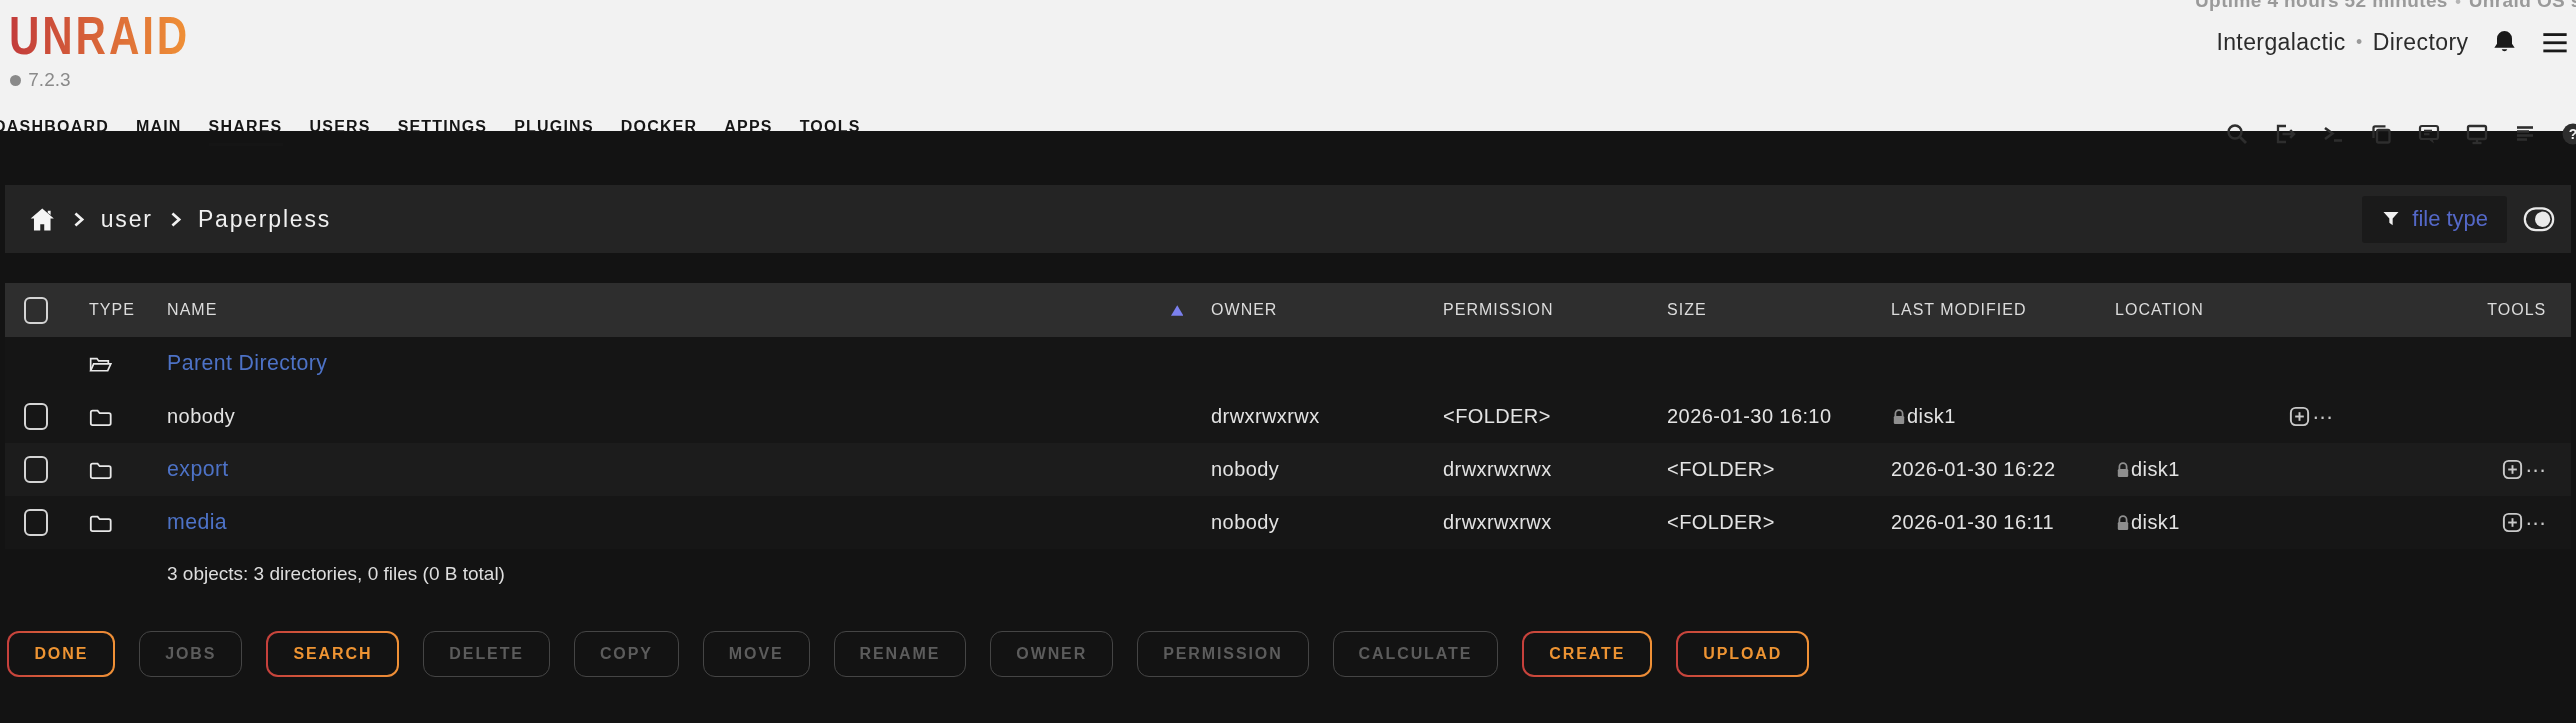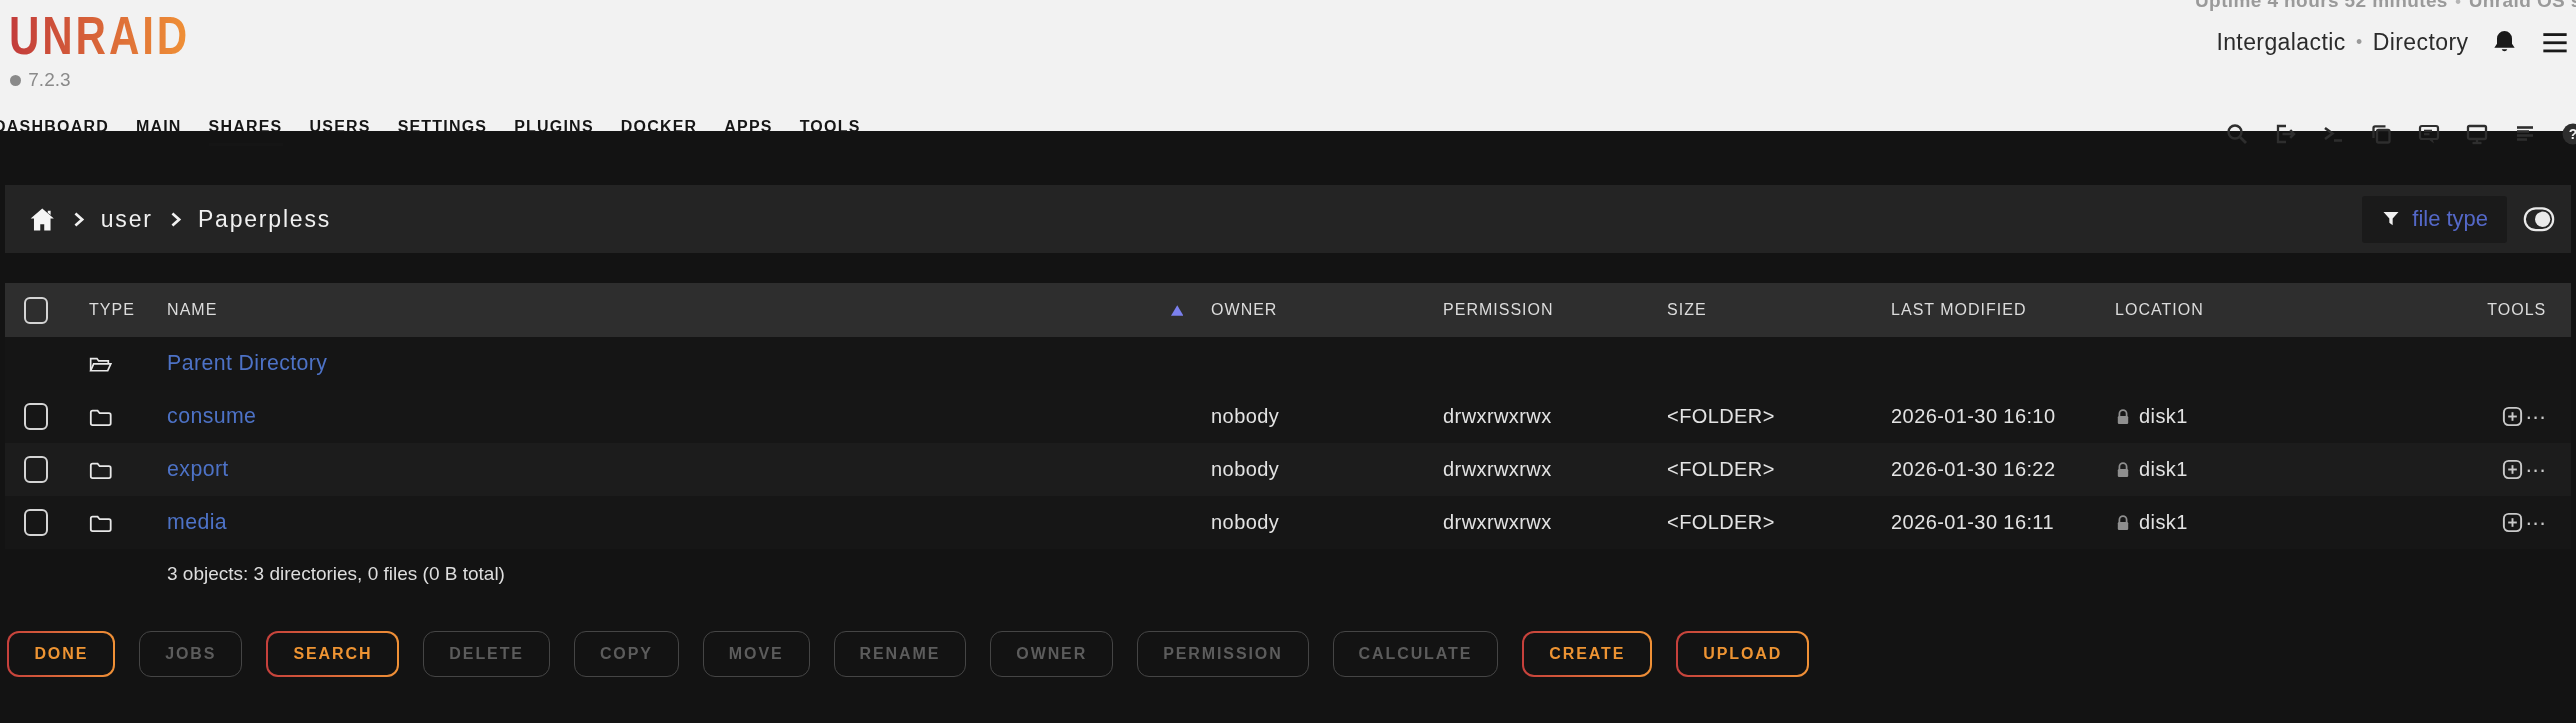--- a/index.html
+++ b/index.html
@@ -51,21 +51,21 @@
 
   .tbody{position:absolute;top:337px;left:5.1px;width:2566px;}
   .row{height:53px;}
   .row.parent{background:#151515;}
   .row.r0{background:#161616;}
   .row.r1{background:#1c1c1c;}
   .row.r2{background:#161616;}
   .folder-icon{width:23.5px;height:20px;color:#e8e8e8;}
   .name-link{color:#4d72c6;font-size:21.3px;letter-spacing:0.4px;cursor:pointer;}
   .cell{color:#e3e3e3;font-size:20px;letter-spacing:0.4px;}
-  .loc-cell{display:flex;align-items:center;gap:8px;}
+  .loc-cell{display:flex;align-items:center;}
   .lock{width:16px;height:17.7px;color:#8f8f8f;}
   .action-cell{display:flex;align-items:center;justify-content:flex-end;gap:1.5px;color:#c9c9c9;padding-right:5.9px;cursor:pointer;}
   .plus-square{width:23px;height:23px;}
   .dots{font-size:22px;letter-spacing:0.7px;line-height:7.4px;padding-bottom:8.8px;}
 
   .summary{position:absolute;top:563px;left:167px;color:#dedede;font-size:19px;}
 
   
   .btn-row{position:absolute;top:631px;left:7.4px;display:flex;gap:24px;}
   .btn{height:46px;min-width:68px;padding:0 25px;border-radius:12px;display:flex;align-items:center;justify-content:center;
@@ -224,21 +224,20 @@
 
   <div class="row r0 grid-cols">
     <div>
         <div class="checkbox"></div>
       </div>
     <div>
         <svg class="folder-icon" viewBox="0 0 26 22" fill="none" stroke="currentColor" stroke-width="2">
       <path d="M2 6 a2 2 0 0 1 2-2 h5.5 l2.3 2.8 H22 a2 2 0 0 1 2 2 V18 a2 2 0 0 1 -2 2 H4 a2 2 0 0 1 -2-2 z"></path>
     </svg>
       </div>
-    <div><span class="name-link">consume</span></div>
     <div class="cell">nobody</div>
     <div class="cell">drwxrwxrwx</div>
     <div class="cell">&lt;FOLDER&gt;</div>
     <div class="cell">2026-01-30 16:10</div>
     <div class="cell loc-cell">
       <svg class="lock" viewBox="0 0 20 22">
         <path d="M5.5 10 V7 a4.5 4.5 0 0 1 9 0 v3" fill="none" stroke="currentColor" stroke-width="2.2"></path>
         <rect x="3.5" y="10" width="13" height="10" rx="1.5" fill="currentColor"></rect>
       </svg>
       <span>disk1</span>

